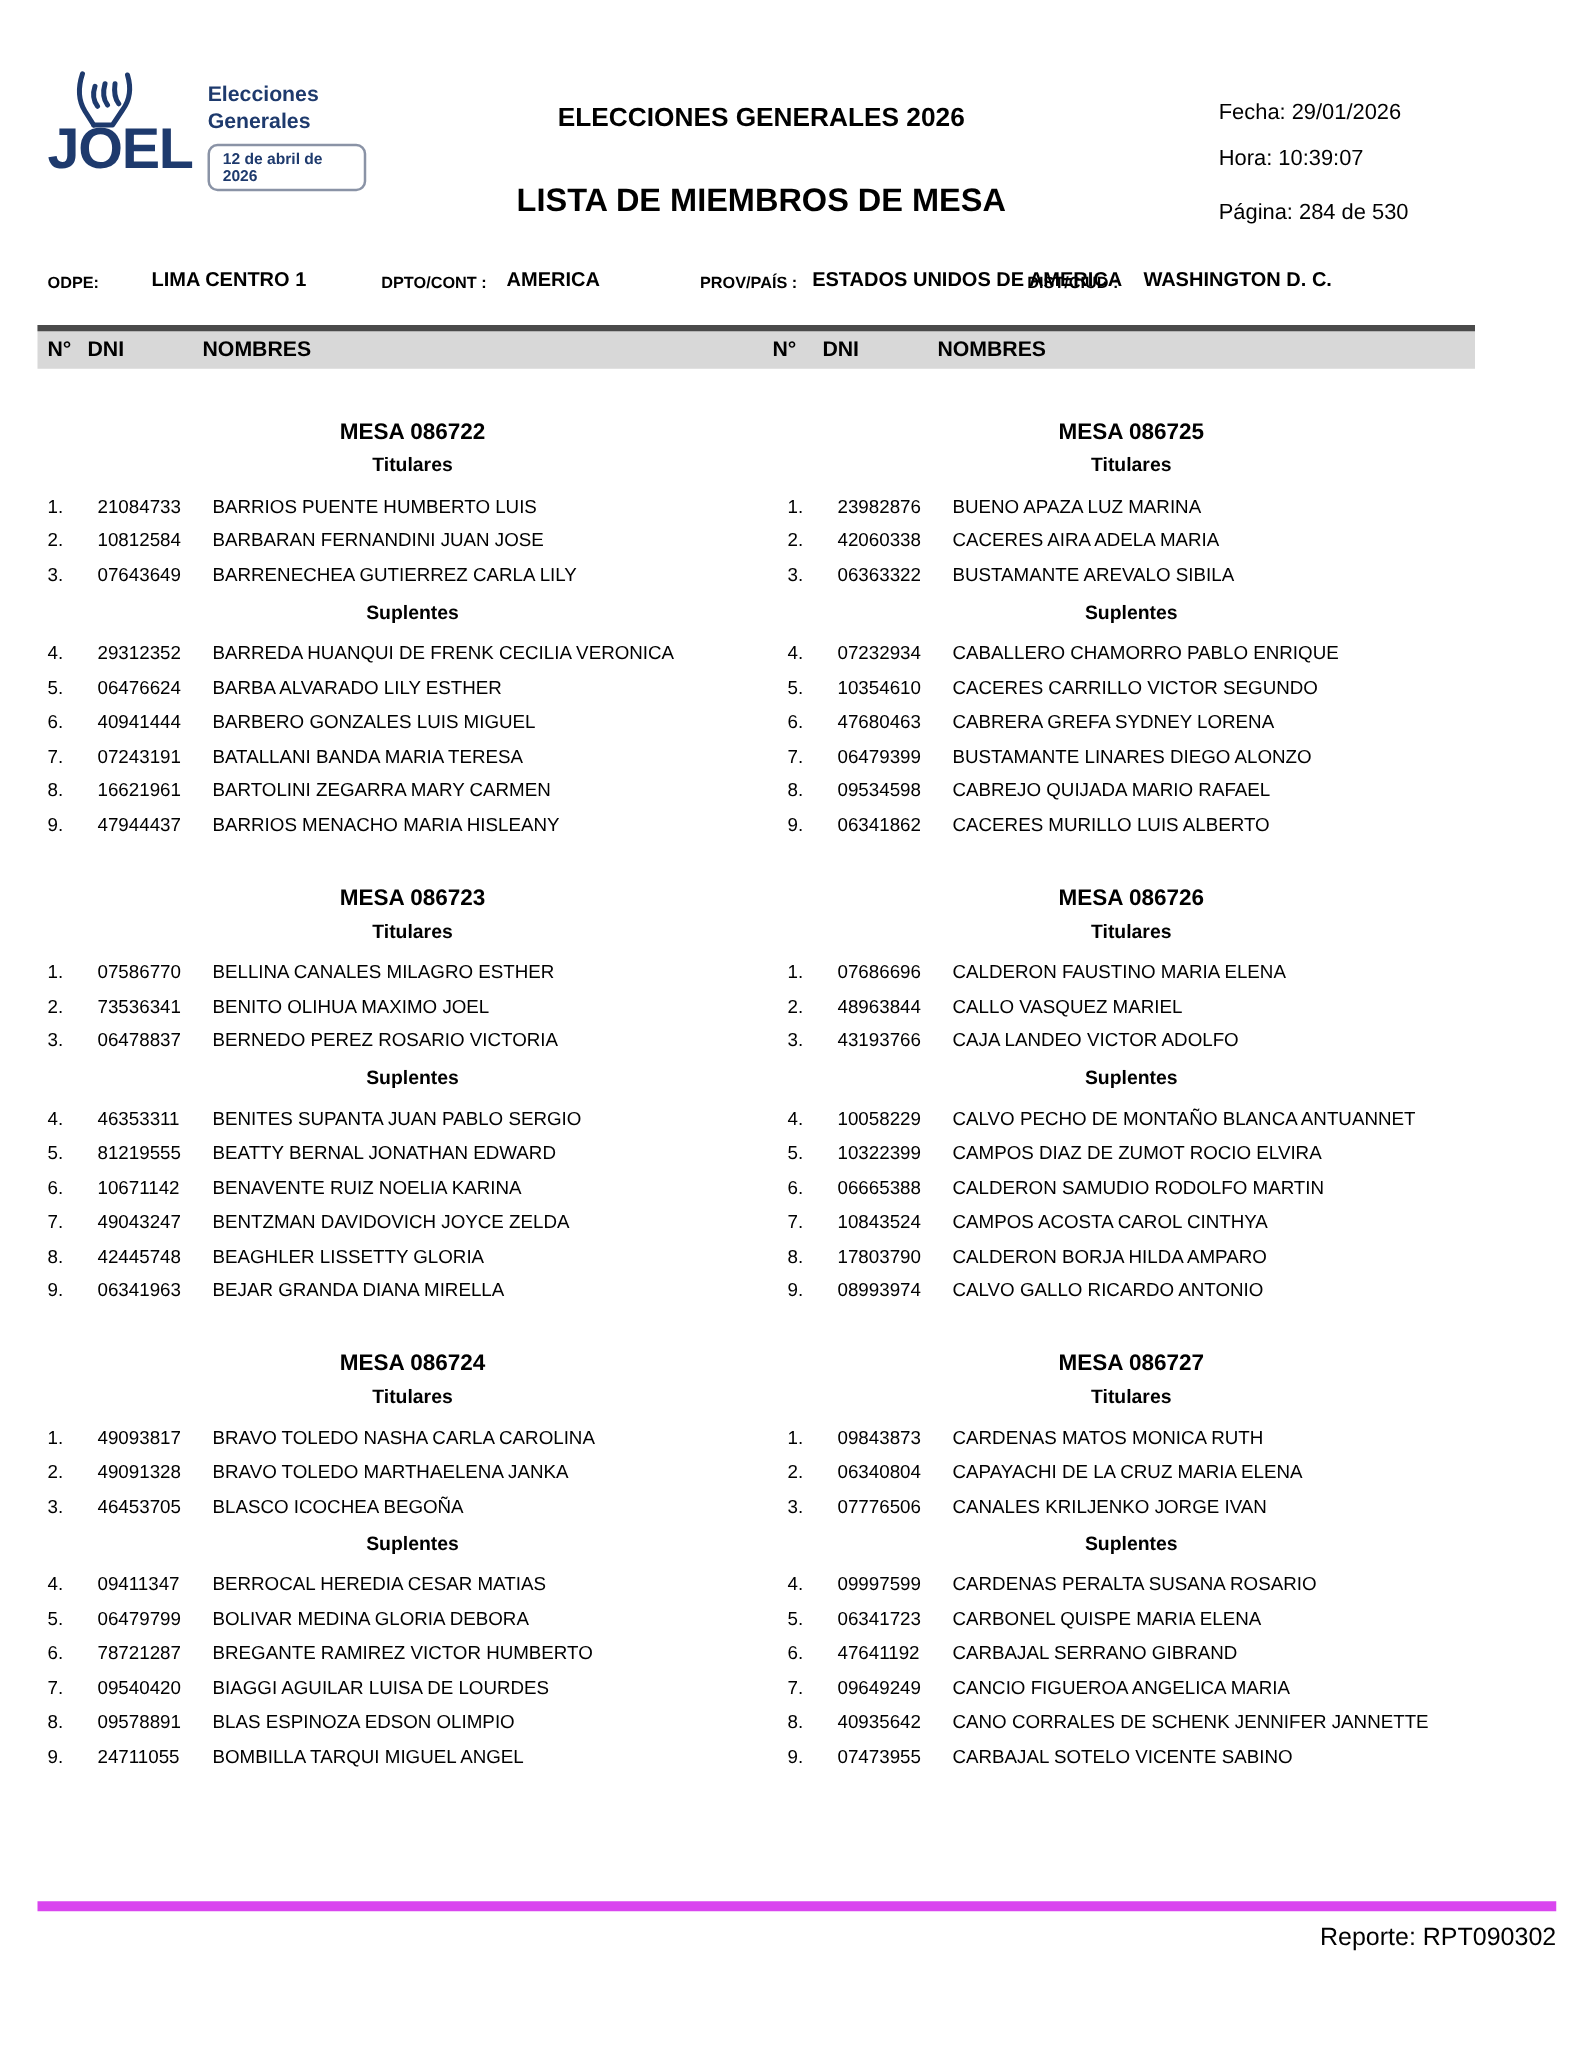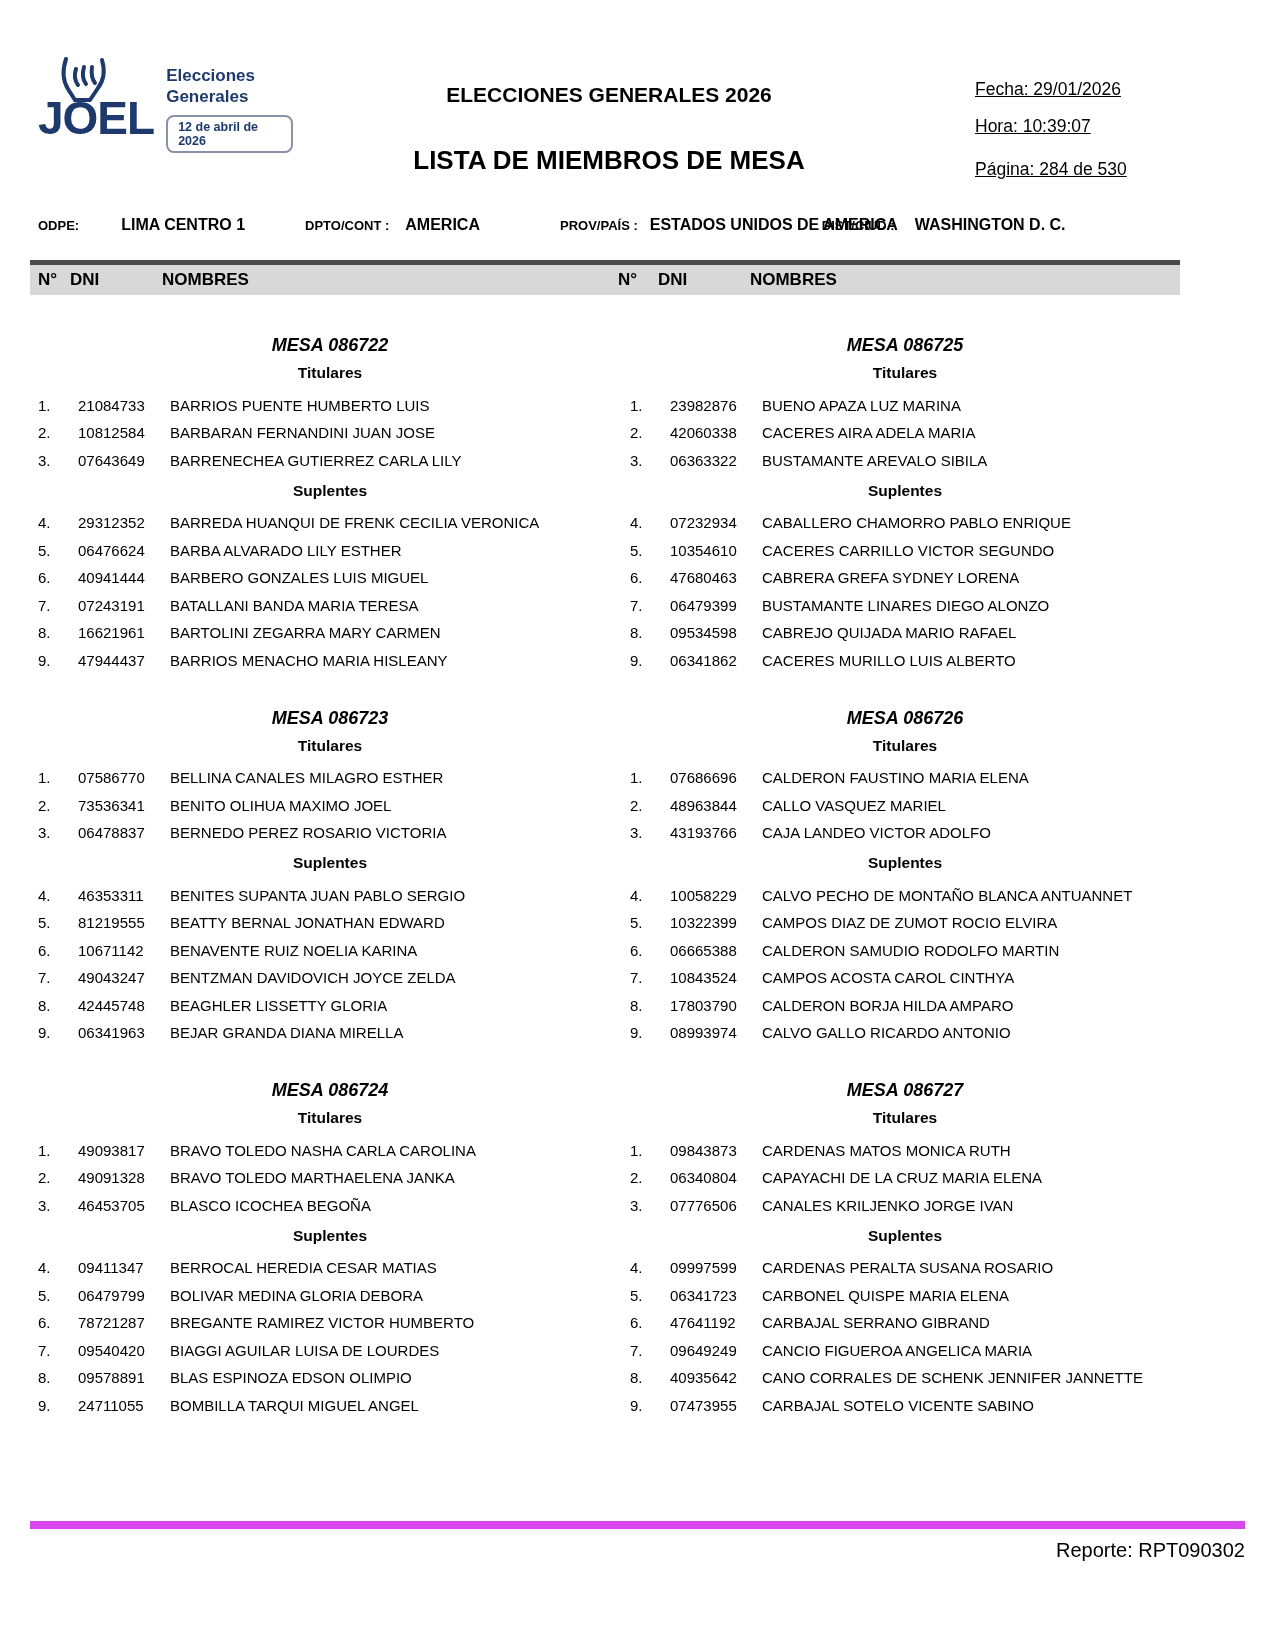--- a/index.html
+++ b/index.html
@@ -18,21 +18,21 @@
   .tagline { font-size:17px; font-weight:800; color:#1e3a6d; line-height:1.25; }
   .date-badge { display:inline-block; margin-top:7px; border:2px solid #8a93a6;
           border-radius:8px; padding:3px 10px; font-size:12.5px; font-weight:800;
           color:#1e3a6d; background:#fff; }
 
   .titles { flex:1; text-align:center; padding-right:50px; }
   .main-title { font-size:21px; font-weight:bold; margin-top:28px; }
   .report-title { font-size:26px; font-weight:bold; margin-top:38px; }
 
   .meta { width:255px; font-size:17.5px; }
-  .meta-line { margin-top:16px;text-decoration:underline; }
+  .meta-line { margin-top:16px; }
   .meta-line:first-child { margin-top:24px; }
   .meta-line.pg { margin-top:22px; }
 
   
   .loc { display:flex; align-items:center; margin-top:36px; }
   .loc .lbl { font-weight:bold; font-size:13px; white-space:nowrap; }
   .loc .val { font-weight:bold; font-size:16px; white-space:nowrap; }
   .v-odpe { margin-left:42px; }
   .l-dpto { margin-left:60px; }
   .v-dpto { margin-left:16px; }
@@ -47,21 +47,21 @@
   .thead-half { width:584px; display:grid; grid-template-columns:40px 92px 1fr;
            align-items:center; font-weight:bold; font-size:17px; }
   .thead-half.right { width:566px; padding-left:8px; }
   .thead-half .h-n { padding-left:8px; }
 
   
   .mesa-area { margin-top:40px; margin-left:-8px; width:1150px; display:grid;
            grid-template-columns:592px 1fr; }
   .mesa-col { padding-left:8px; }
   .mesa { margin-bottom:34px; }
-  .mesa-title { text-align:center; font-weight:bold; font-size:18px;font-style:italic; }
+  .mesa-title { text-align:center; font-weight:bold; font-size:18px; }
   .group-label { text-align:center; font-weight:bold; font-size:15.5px;
            margin-top:8px; margin-bottom:9px; }
   .row { display:grid; grid-template-columns:40px 92px 1fr; align-items:center;
            height:27.5px; font-size:15px; white-space:nowrap; }
 
   
   .footer { position:absolute; left:30px; width:1215px; top:1521px;
            border-top:8px solid #d946ef; }
   .footer-text { text-align:right; font-size:20px; margin-top:10px; }
 </style>

